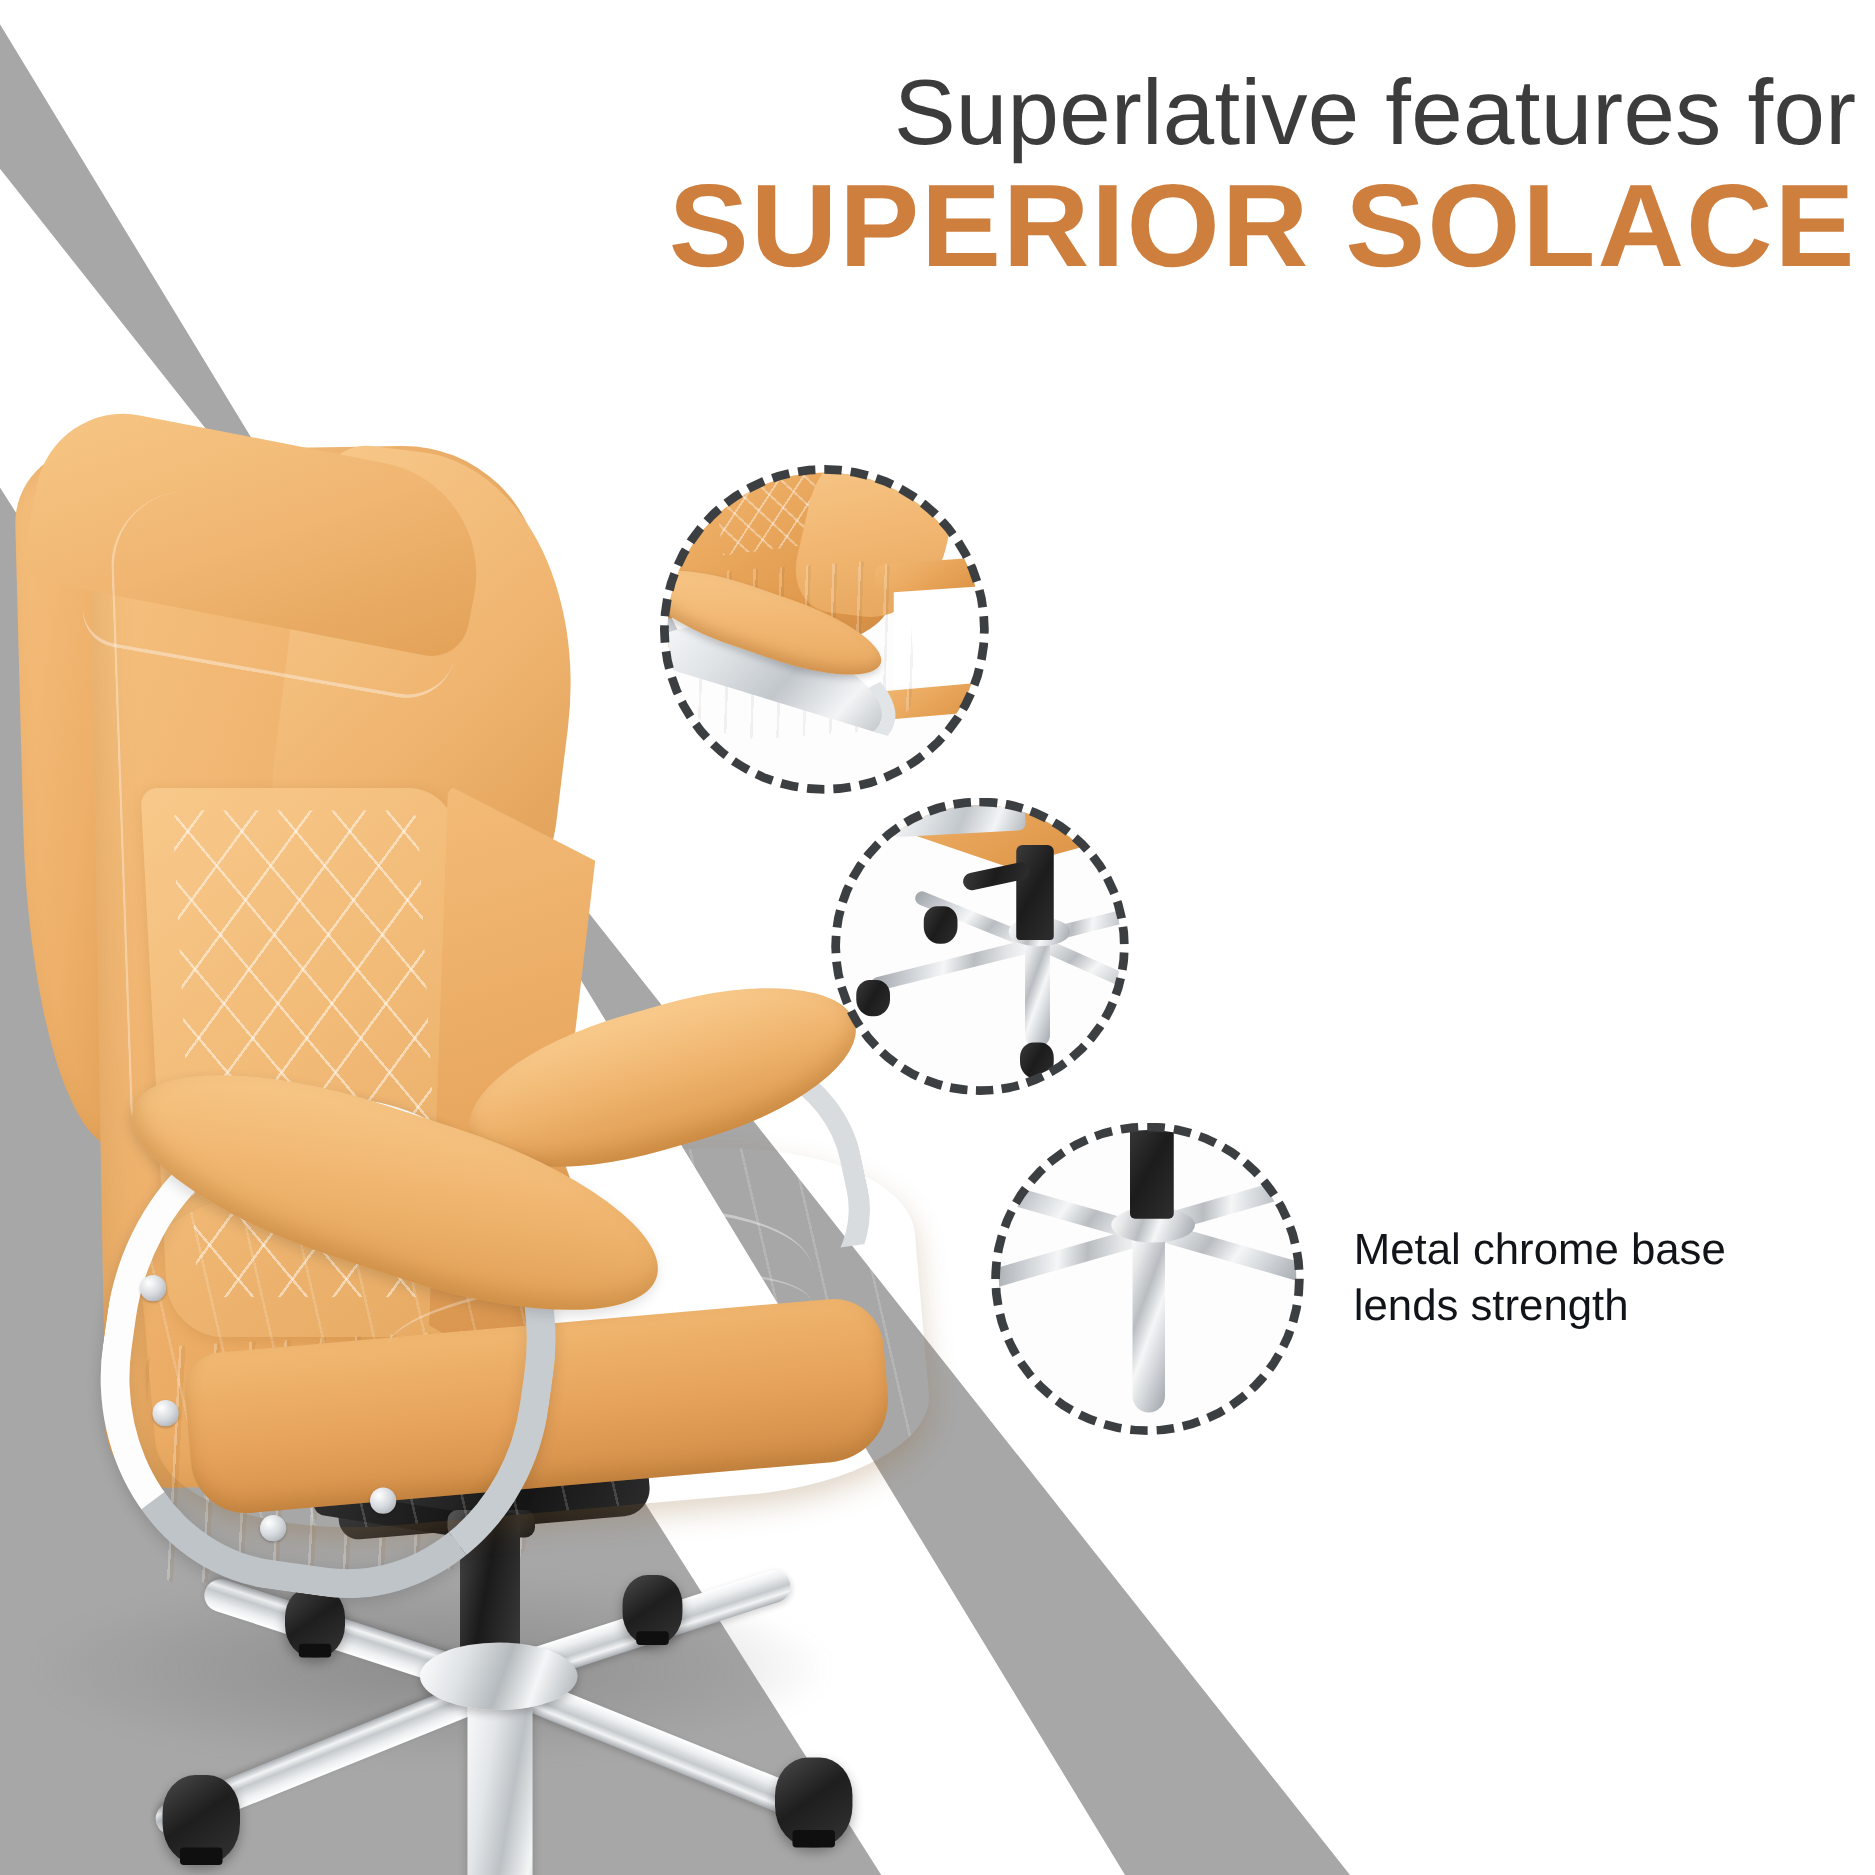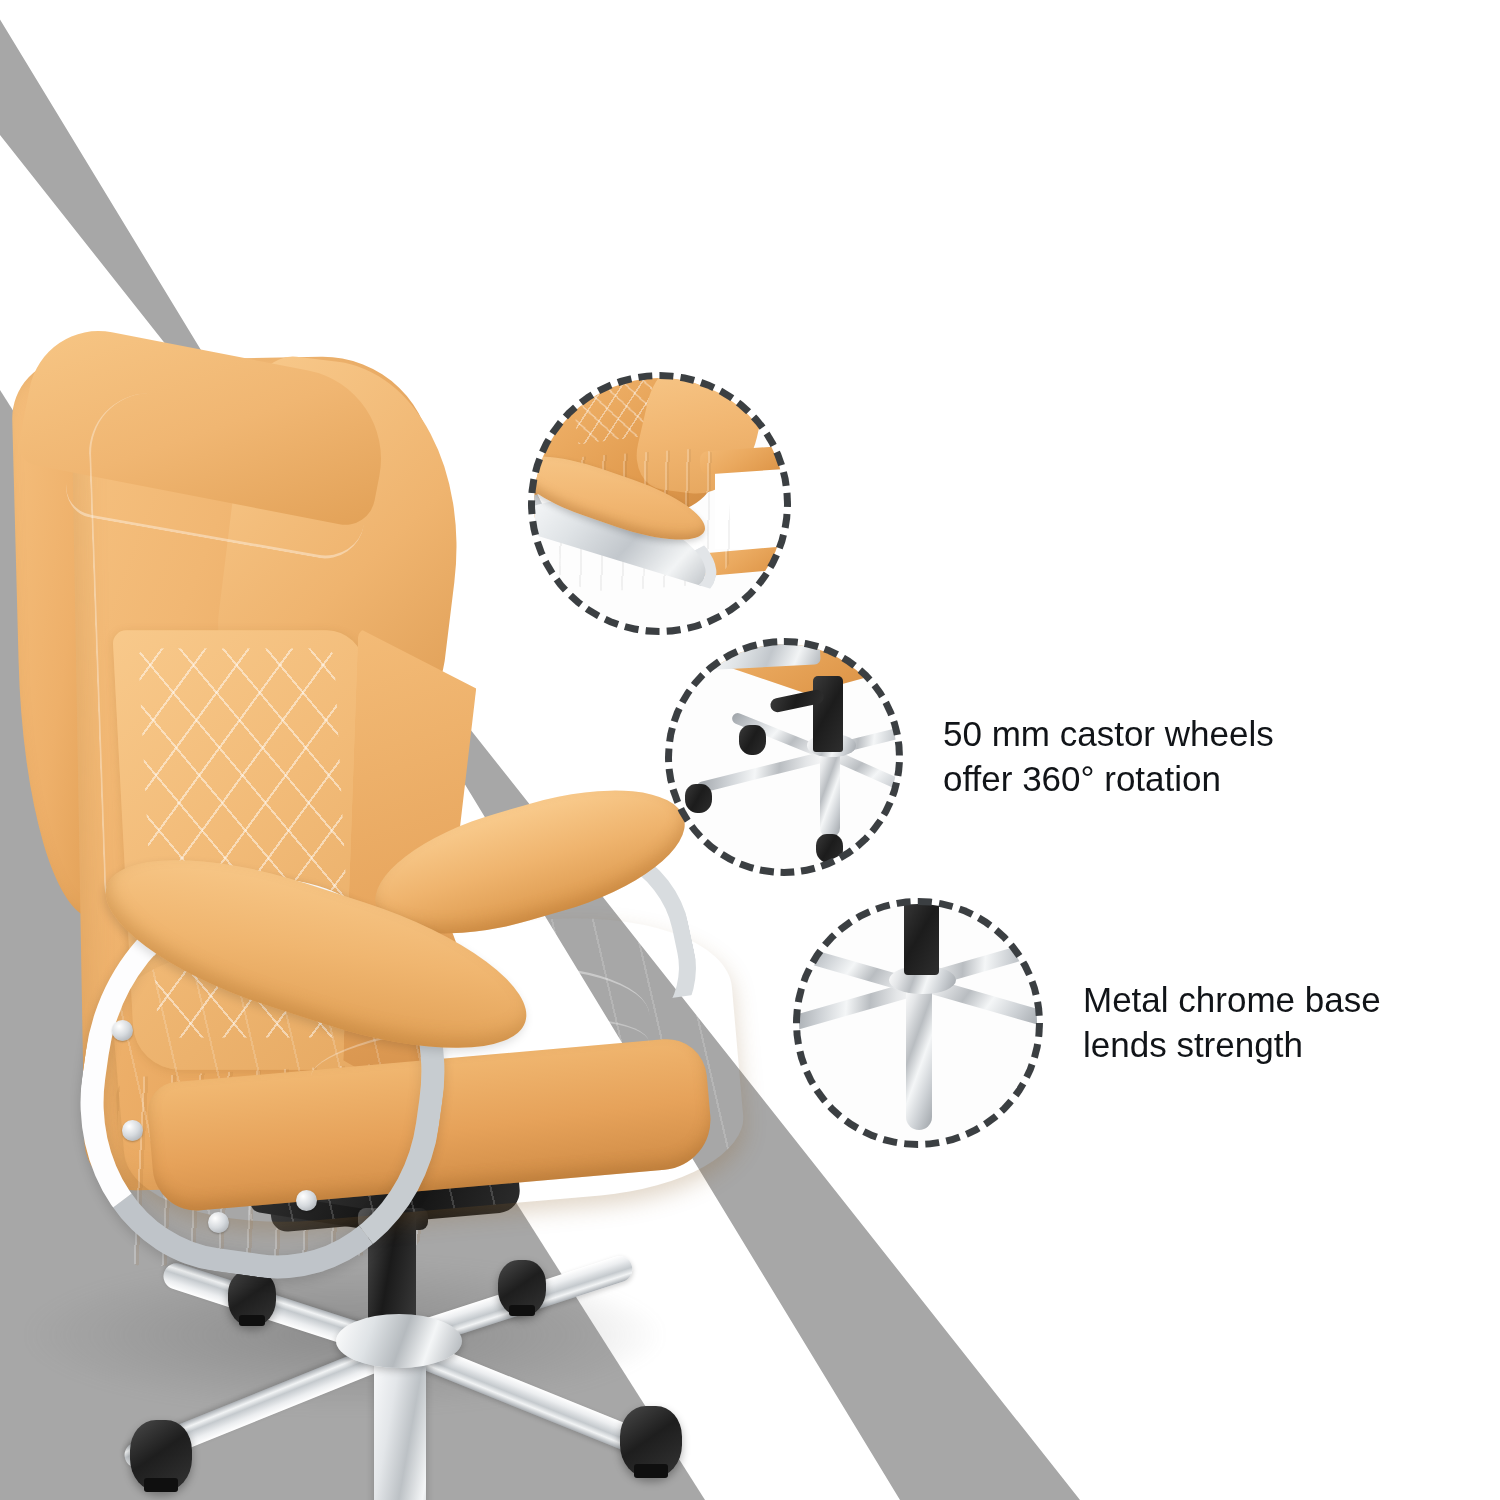--- a/index.html
+++ b/index.html
@@ -452,20 +452,24 @@
 <body>
 
 <div id="page">
 
   <div class="bg-layer">
     <div class="wedge-floor"></div>
     <div class="wedge-diagonal"></div>
     <div class="floor-shadow"></div>
   </div>
 
+  <div class="headline-block">
+    <div class="headline-line1">Superlative features for</div>
+    <div class="headline-line2">SUPERIOR SOLACE</div>
+  </div>
 
   <div class="chair">
     <div class="ch-headrest-side"></div>
     <div class="ch-back-main"></div>
     <div class="ch-back-shoulder"></div>
     <div class="ch-headrest-top"></div>
     <div class="ch-headrest-band"></div>
     <div class="ch-back-seam"></div>
     <div class="ch-lumbar"></div>
     <div class="ch-quilt"></div>
@@ -536,22 +540,20 @@
         <div class="c2-stem chrome"></div>
         <div class="c2-hub chrome"></div>
         <div class="c2-cyl blk"></div>
         <div class="c2-lever blk"></div>
         <div class="c2-wheel blk" style="left:6%; top:62%;"></div>
         <div class="c2-wheel blk" style="left:30%; top:36%;"></div>
         <div class="c2-wheel blk" style="left:64%; top:84%;"></div>
       </div>
       <div class="dash-ring"></div>
     </div>
-    <div class="feature-text">50 mm castor wheels
-offer 360° rotation</div>
   </div>
 
   <div class="feature feature-3">
     <div class="callout c3">
       <div class="clip">
         <div class="c3-spoke chrome" style="left:50%; top:30%; width:56%; transform:rotate(16deg);"></div>
         <div class="c3-spoke chrome" style="left:50%; top:30%; width:52%; transform:rotate(-16deg);"></div>
         <div class="c3-spoke chrome" style="left:50%; top:32%; width:56%; transform:rotate(164deg);"></div>
         <div class="c3-spoke chrome" style="left:50%; top:32%; width:52%; transform:rotate(196deg);"></div>
         <div class="c3-stem chrome"></div>

